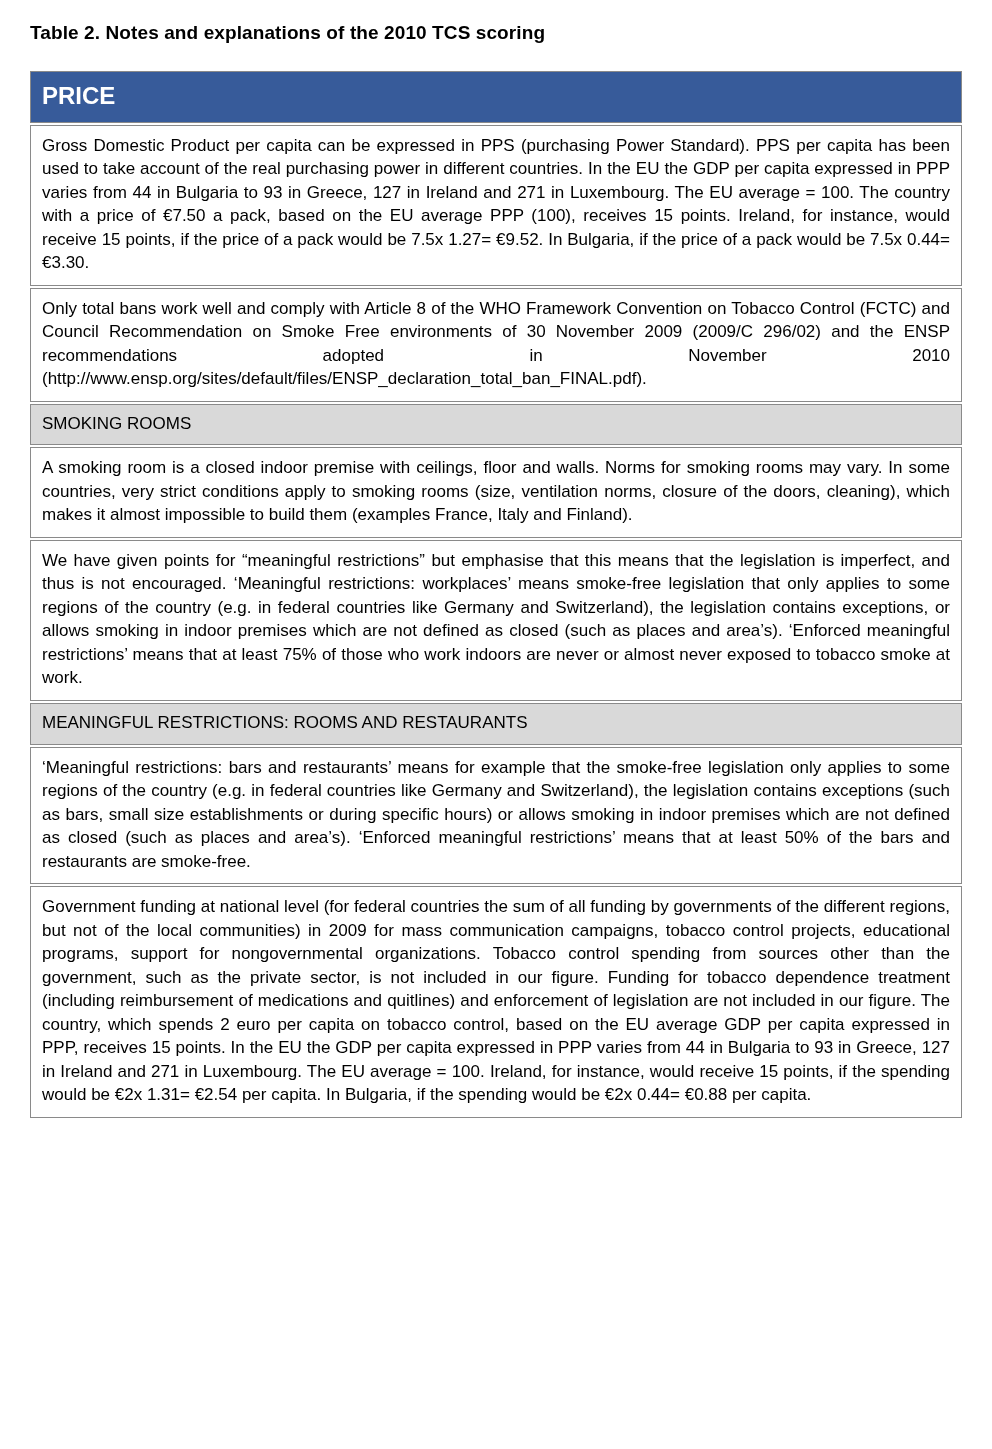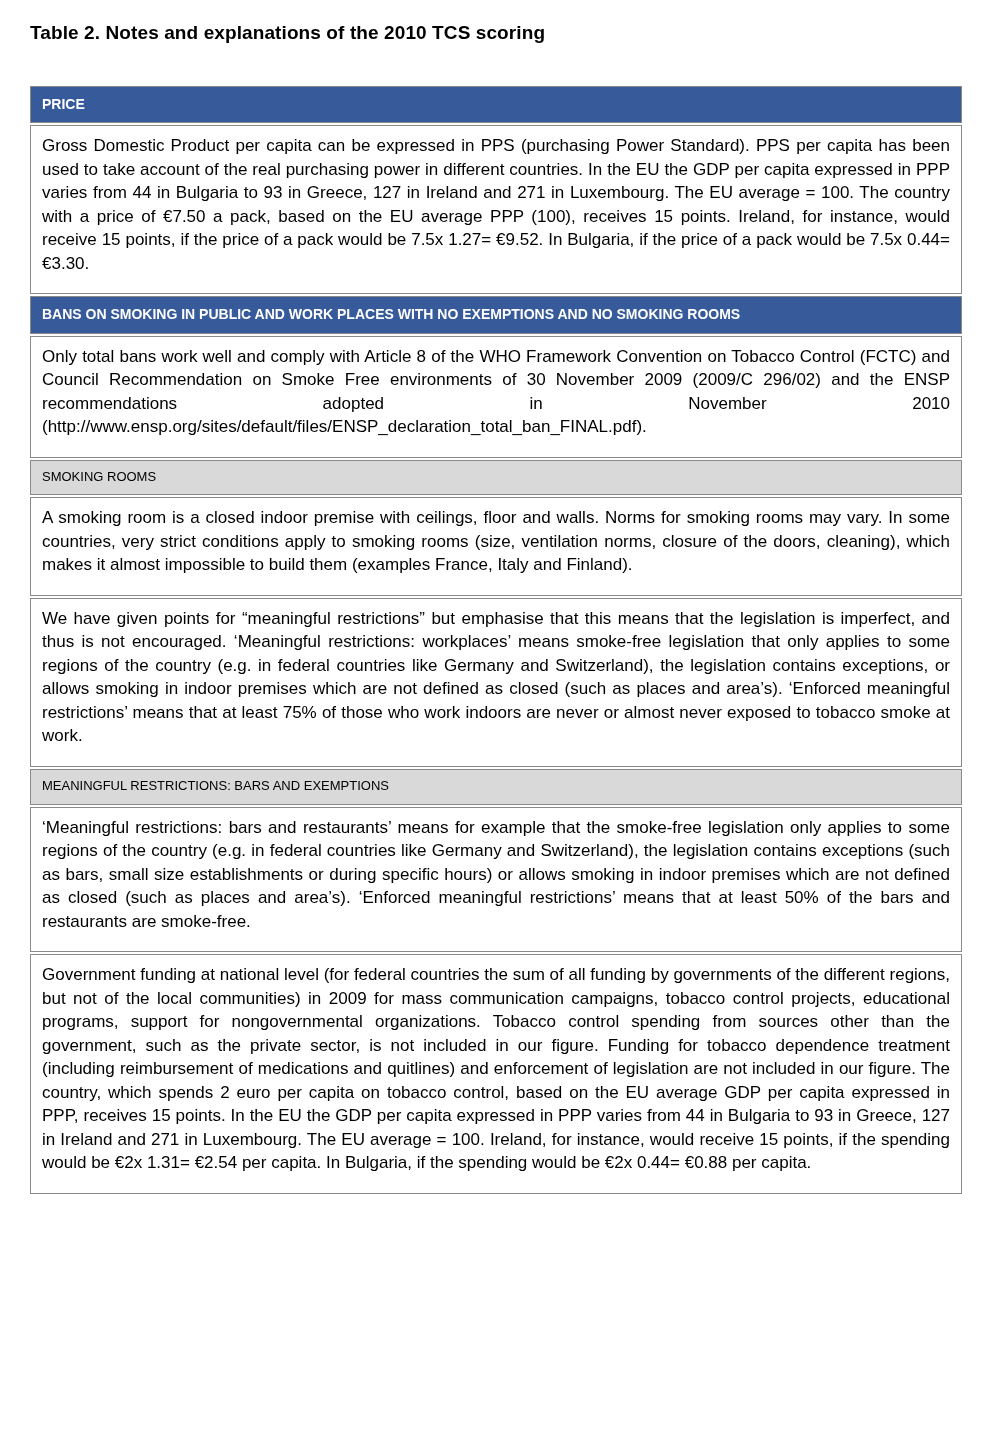--- a/index.html
+++ b/index.html
@@ -19,56 +19,56 @@
     background:var(--page-bg);
     font-family:"Liberation Sans", sans-serif;
     color:var(--text);
   }
   .page{
     padding:22px 30px 0 30px;
   }
   .doc-title{
     font-size:19px;
     font-weight:bold;
-    margin:0 0 42px 0;
+    margin:0 0 27px 0;
     letter-spacing:0.1px;
   }
   .notes-table{
     display:flex;
     flex-direction:column;
     gap:2px;
     width:932px;
   }
   .section{
     display:flex;
     flex-direction:column;
     gap:2px;
   }
   .hdr{
     border:1.5px solid var(--border);
     padding:7px 11px 8px 11px;
-    font-size:14px;
+    font-size:24px;
     line-height:1.45;
     text-align:justify;
   }
   .hdr.primary{
     background:var(--primary-bg);
     color:var(--primary-fg);
     font-weight:bold;
   }
   .hdr.secondary{
     background:var(--secondary-bg);
     color:var(--secondary-fg);
     font-weight:normal;
-    font-size:13px;
+    font-size:17px;
   }
   .bod{
     border:1.5px solid var(--border);
     background:#ffffff;
-    padding:8px 11px 18px 11px;
+    padding:8px 11px 10px 11px;
     font-size:17px;
     line-height:23.5px;
     text-align:justify;
     word-break:break-word;
   }
 </style>
 </head>
 <body>
 
 <div class="page">
@@ -76,35 +76,34 @@
   <h1 class="doc-title">Table 2. Notes and explanations of the 2010 TCS scoring</h1>
 
   <div class="notes-table">
 
     <div class="section">
       <div class="hdr primary">PRICE</div>
       <div class="bod">Gross Domestic Product per capita can be expressed in PPS (purchasing Power Standard). PPS per capita has been used to take account of the real purchasing power in different countries. In the EU the GDP per capita expressed in PPP varies from 44 in Bulgaria to 93 in Greece, 127 in Ireland and 271 in Luxembourg. The EU average = 100. The country with a price of €7.50 a pack, based on the EU average PPP (100), receives 15 points. Ireland, for instance, would receive 15 points, if the price of a pack would be 7.5x 1.27= €9.52. In Bulgaria, if the price of a pack would be 7.5x 0.44= €3.30.</div>
     </div>
 
     <div class="section">
-      <div class="hdr primary">BANS ON SMOKING IN PUBLIC AND WORK PLACES WITH NO EXEMPTIONS AND NO SMOKING ROOMS</div>
       <div class="bod">Only total bans work well and comply with Article 8 of the WHO Framework Convention on Tobacco Control (FCTC) and Council Recommendation on Smoke Free environments of 30 November 2009 (2009/C 296/02) and the ENSP recommendations adopted in November 2010 (http://www.ensp.org/sites/default/files/ENSP_declaration_total_ban_FINAL.pdf).</div>
     </div>
 
     <div class="section">
       <div class="hdr secondary">SMOKING ROOMS</div>
       <div class="bod">A smoking room is a closed indoor premise with ceilings, floor and walls. Norms for smoking rooms may vary. In some countries, very strict conditions apply to smoking rooms (size, ventilation norms, closure of the doors, cleaning), which makes it almost impossible to build them (examples France, Italy and Finland).</div>
     </div>
 
     <div class="section">
       <div class="bod">We have given points for “meaningful restrictions” but emphasise that this means that the legislation is imperfect, and thus is not encouraged. ‘Meaningful restrictions: workplaces’ means smoke-free legislation that only applies to some regions of the country (e.g. in federal countries like Germany and Switzerland), the legislation contains exceptions, or allows smoking in indoor premises which are not defined as closed (such as places and area’s). ‘Enforced meaningful restrictions’ means that at least 75% of those who work indoors are never or almost never exposed to tobacco smoke at work.</div>
     </div>
 
     <div class="section">
-      <div class="hdr secondary">MEANINGFUL RESTRICTIONS: BARS AND EXEMPTIONS</div>
+      <div class="hdr secondary">MEANINGFUL RESTRICTIONS: ROOMS AND RESTAURANTS</div>
       <div class="bod">‘Meaningful restrictions: bars and restaurants’ means for example that the smoke-free legislation only applies to some regions of the country (e.g. in federal countries like Germany and Switzerland), the legislation contains exceptions (such as bars, small size establishments or during specific hours) or allows smoking in indoor premises which are not defined as closed (such as places and area’s). ‘Enforced meaningful restrictions’ means that at least 50% of the bars and restaurants are smoke-free.</div>
     </div>
 
     <div class="section">
       <div class="bod">Government funding at national level (for federal countries the sum of all funding by governments of the different regions, but not of the local communities) in 2009 for mass communication campaigns, tobacco control projects, educational programs, support for nongovernmental organizations. Tobacco control spending from sources other than the government, such as the private sector, is not included in our figure. Funding for tobacco dependence treatment (including reimbursement of medications and quitlines) and enforcement of legislation are not included in our figure. The country, which spends 2 euro per capita on tobacco control, based on the EU average GDP per capita expressed in PPP, receives 15 points. In the EU the GDP per capita expressed in PPP varies from 44 in Bulgaria to 93 in Greece, 127 in Ireland and 271 in Luxembourg. The EU average = 100. Ireland, for instance, would receive 15 points, if the spending would be €2x 1.31= €2.54 per capita. In Bulgaria, if the spending would be €2x 0.44= €0.88 per capita.</div>
     </div>
 
   </div>
 </div>
 

